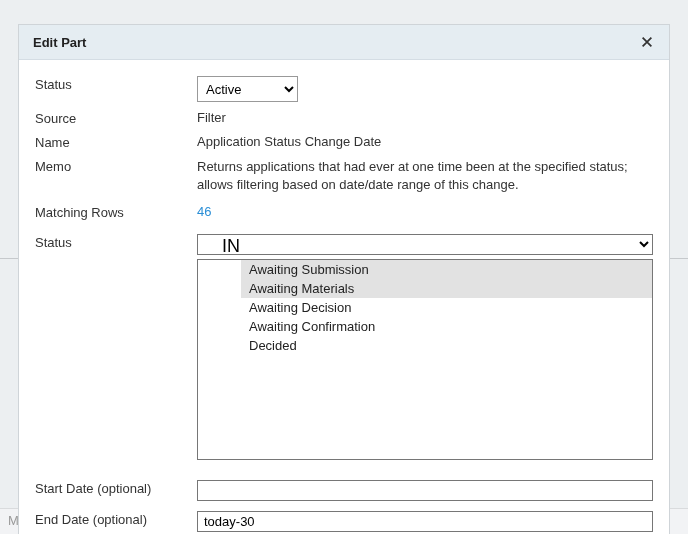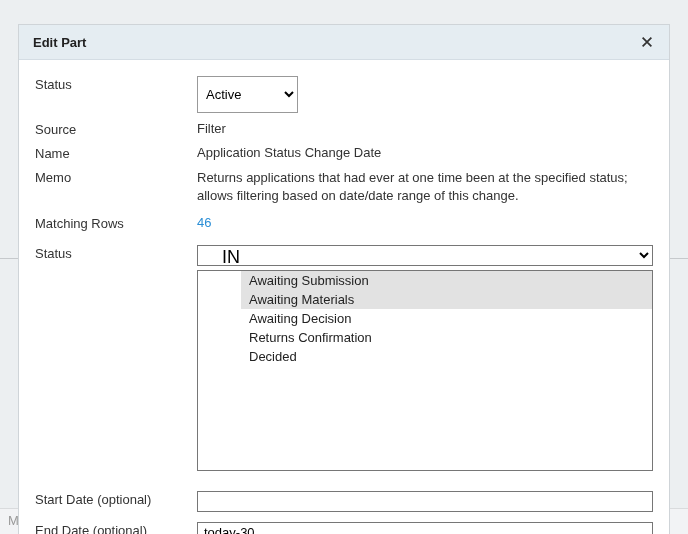--- a/index.html
+++ b/index.html
@@ -101,21 +101,21 @@
     .form-value.link {
       color: #2a8ed6;
       cursor: pointer;
     }
     .memo-text {
       line-height: 1.4;
       padding-top: 2px;
     }
     select.small-select {
       width: 101px;
-      height: 37px;
+      height: 26px;
       font-size: 13px;
       border: 1px solid #999;
       background: #fff;
       padding: 0 4px;
     }
     select.full-select {
       width: 100%;
       height: 21px;
       font-size: 18px;
       border: 1px solid #767676;
@@ -208,21 +208,21 @@
     <div class="form-row status-row">
       <div class="form-label">Status</div>
       <div class="form-value">
         <select class="full-select">
           <option>IN</option>
         </select>
         <div class="listbox" id="status-listbox">
             <div class="listbox-item selected">Awaiting Submission</div>
             <div class="listbox-item selected">Awaiting Materials</div>
             <div class="listbox-item">Awaiting Decision</div>
-            <div class="listbox-item">Returns Confirmation</div>
+            <div class="listbox-item">Awaiting Confirmation</div>
             <div class="listbox-item">Decided</div>
           </div>
       </div>
     </div>
 
     <div class="form-row start-date-row">
       <div class="form-label">Start Date (optional)</div>
       <div class="form-value">
         <input type="text" class="text-input" value="" style="">
       </div>

